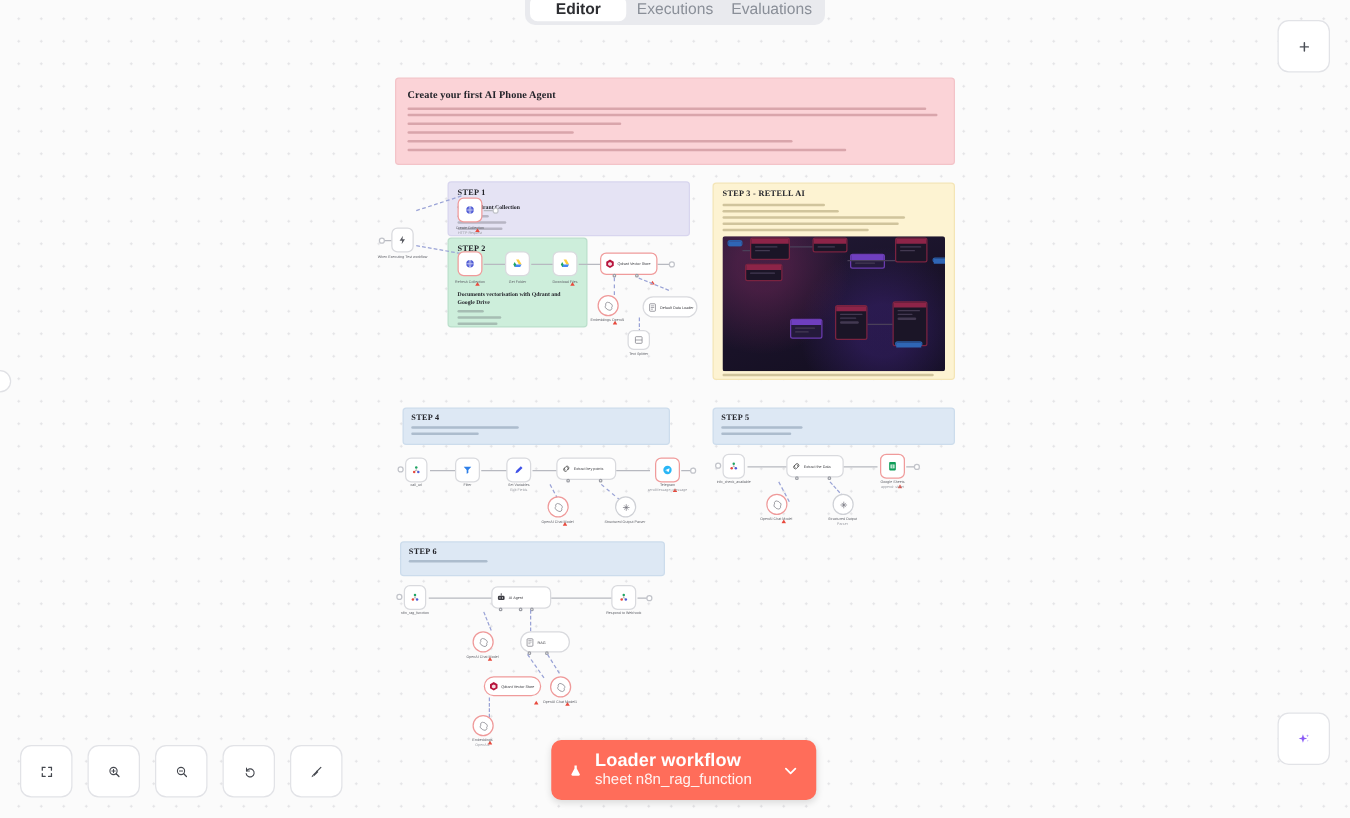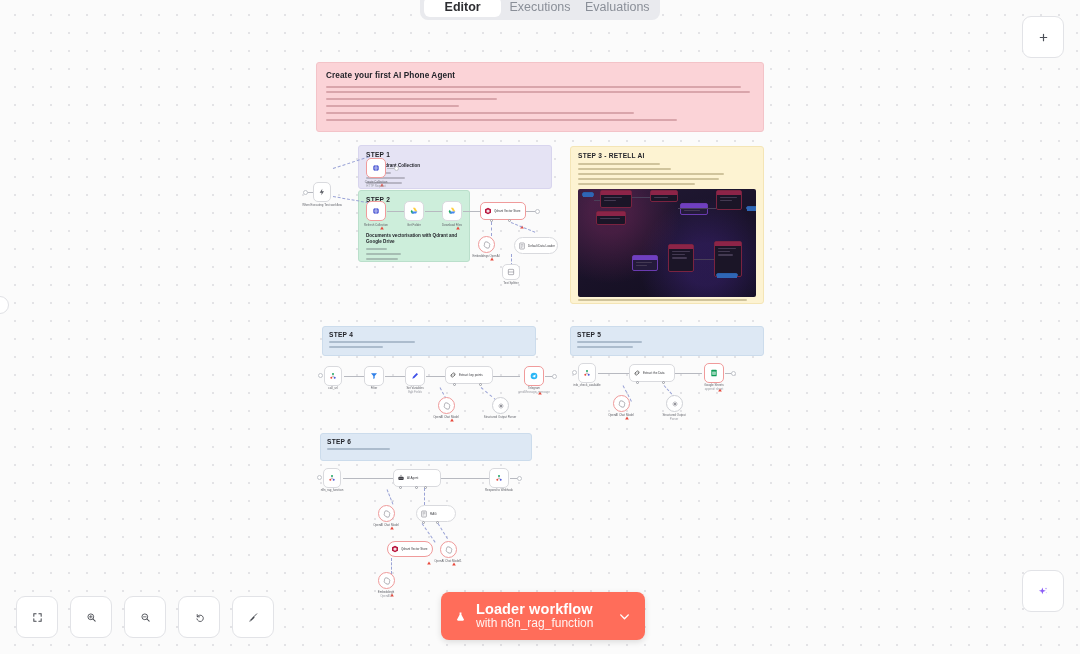--- a/index.html
+++ b/index.html
@@ -67,21 +67,21 @@
     box-shadow: 0 2px 6px rgba(0,0,0,.13);
   }
   .execute .labels { display: flex; flex-direction: column; line-height: 1.12; padding-right: 6px; }
   .execute .l1 { font-size: 14.5px; font-weight: 600; letter-spacing: .1px; }
   .execute .l2 { font-size: 12px; opacity: .92; }
   .execute .divider-chev {
     width: 30px; height: 48px; display: flex; align-items: center; justify-content: center;
   }
 
   
-  .note { position: absolute; border-radius: 3px; overflow: hidden; }
+  .note { position: absolute; border-radius: 3px; overflow: hidden; font-family: Liberation Serif, serif; }
   .note .title { font-weight: 700; color: #23242a; }
   .note .body { color: #4a4b52; }
   .fakeline { height: 2px; background: currentColor; opacity: .30; border-radius: 1px; margin-bottom: 3px; }
 
   #note-hero {
     left: 316px; top: 62px; width: 448px; height: 70px;
     background: #fbd3d7; border: 1px solid #f3c3c8; padding: 8px 9px;
   }
   #note-hero .title { font-size: 8.2px; margin-bottom: 6px; letter-spacing: .1px; }
   #note-hero .body { color: #8a3b46; }
@@ -234,21 +234,21 @@
       </svg>
     </div>
   </div>
 
   <div class="execute">
     <svg class="ic" viewBox="0 0 24 24">
       <path d="M10 3h4v5.2l4.6 8.6A2.4 2.4 0 0 1 16.5 21h-9a2.4 2.4 0 0 1-2.1-4.2L10 8.2z" fill="#fff"></path>
     </svg>
     <div class="labels">
       <span class="l1">Loader workflow</span>
-      <span class="l2">with n8n_rag_function</span>
+      <span class="l2">sheet n8n_rag_function</span>
     </div>
     <div class="divider-chev">
       <svg width="13" height="13" viewBox="0 0 24 24">
         <path d="M5 9l7 7 7-7" stroke="#fff" stroke-width="2.6" fill="none" stroke-linecap="round" stroke-linejoin="round"></path>
       </svg>
     </div>
   </div>
 
   <div class="note" id="note-hero">
     <div class="title">Create your first AI Phone Agent</div>

